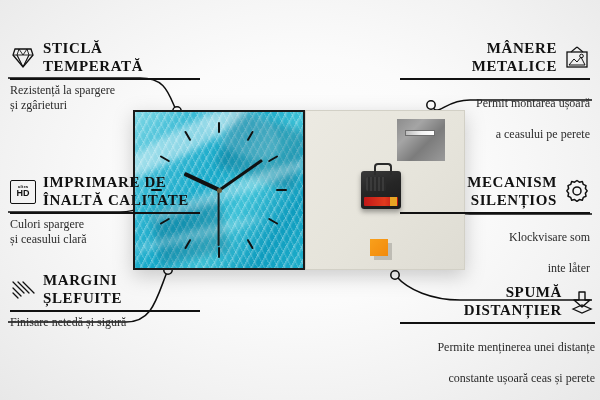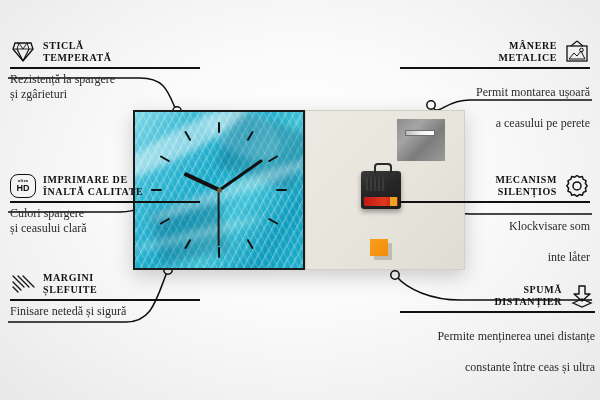--- a/index.html
+++ b/index.html
@@ -65,30 +65,30 @@
   .mech .gear{position:absolute;left:5px;top:6px;width:20px;height:14px;
         background:repeating-linear-gradient(90deg,#3f3f3f 0 2px,#2a2a2a 2px 4px);opacity:.8;border-radius:2px;}
   .foam{position:absolute;left:64px;top:128px;width:18px;height:17px;
         background:linear-gradient(135deg,#f9a01b 0%,#f28a0c 100%);
         box-shadow:4px 4px 0 rgba(120,120,115,.35);}
 
   
   .feat{position:absolute;width:190px;}
   .feat .row{display:flex;align-items:center;gap:7px;}
   .feat.right .row{justify-content:flex-end;}
-  .feat .ttl{font-size:10px;font-weight:bold;color:#111;letter-spacing:.6px;line-height:1.18;
+  .feat .ttl{font-size:15px;font-weight:bold;color:#111;letter-spacing:.6px;line-height:1.18;
              text-transform:uppercase;}
   .feat.left .ttl{text-align:left;}
   .feat.right .ttl{text-align:right;}
   .feat .rule{height:1.6px;background:#111;margin:3px 0 3px;}
   .feat .sub{font-size:12px;color:#2b2b2b;line-height:1.28;}
   .feat.right .sub{text-align:right;margin-top:16px;}
   .ico{width:26px;height:24px;flex:0 0 26px;display:flex;align-items:center;justify-content:center;}
   .ico svg{display:block;}
-  .hdbox{width:26px;height:22px;border:1.4px solid #111;border-radius:8px;
+  .hdbox{width:26px;height:22px;border:1.4px solid #111;border-radius:2px;
          display:flex;flex-direction:column;align-items:center;justify-content:center;line-height:1;}
   .hdbox .u{font-size:4.4px;font-weight:bold;letter-spacing:.2px;color:#111;
             font-family:"Liberation Sans",sans-serif;}
   .hdbox .h{font-size:9px;font-weight:bold;color:#111;font-family:"Liberation Sans",sans-serif;}
 </style>
 </head>
 <body>
 
 <div class="stage">
 
@@ -260,16 +260,16 @@
       </div>
       <span class="ico">
         <svg width="26" height="24" viewBox="0 0 26 24">
           <path d="M10 2 H16 V10 H21 L13 17 L5 10 H10 Z" fill="none" stroke="#111" stroke-width="1.4" stroke-linejoin="round"></path>
           <path d="M4 19 L13 15 L22 19 L13 23 Z" fill="none" stroke="#111" stroke-width="1.3"></path>
         </svg>
       </span>
     </div>
     <div class="rule"></div>
     <div class="sub">Permite menținerea unei distanțe</div>
-    <div class="sub">constante între ceas și ultra</div>
+    <div class="sub">constante ușoară ceas și perete</div>
   </div>
 
 </div>
 
 </body></html>

